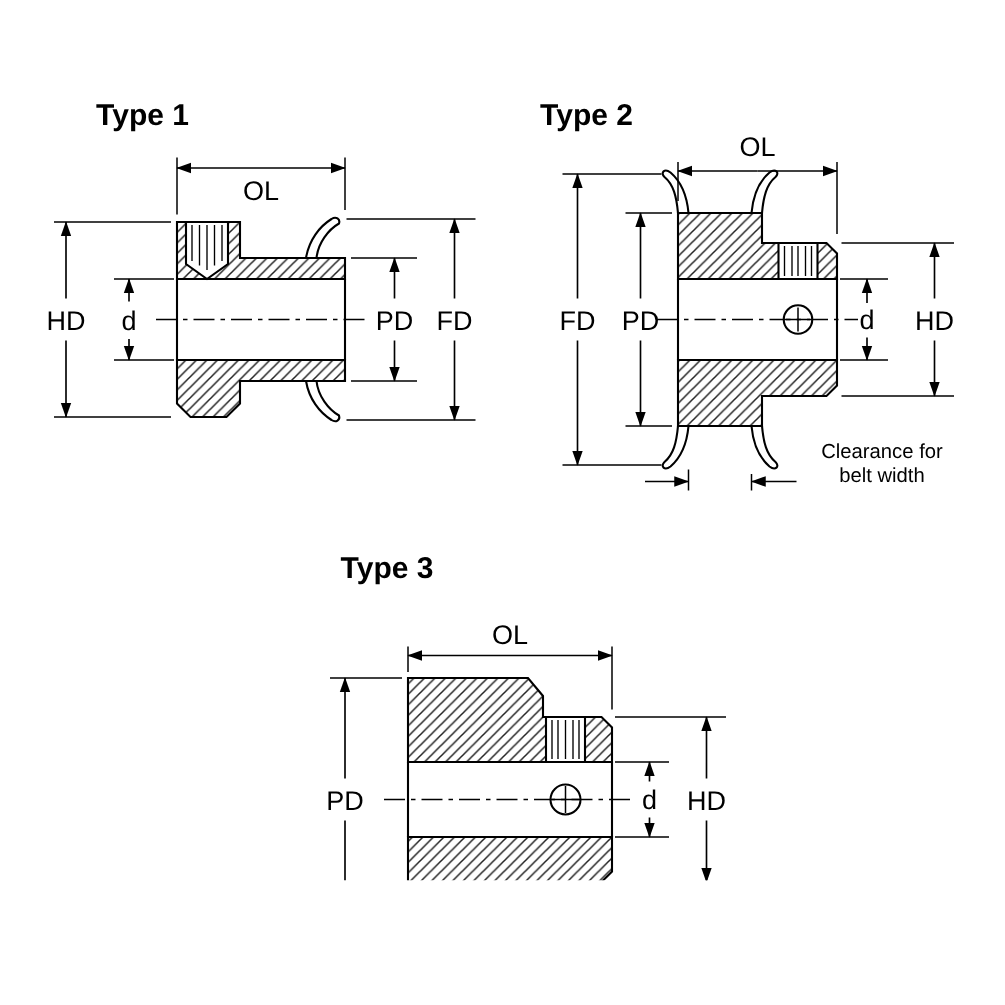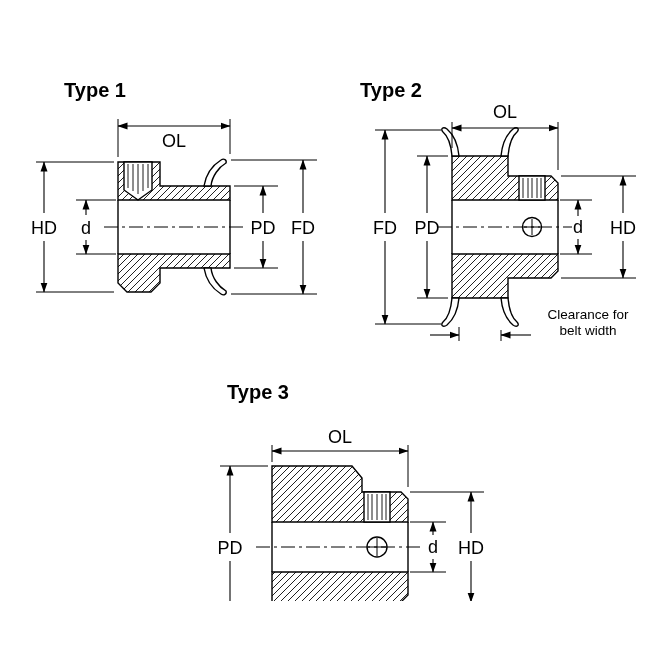--- a/index.html
+++ b/index.html
@@ -1,16 +1,16 @@
 <!DOCTYPE html>
 <html><head>
 <meta charset="utf-8">
 <style>
   html,body{margin:0;padding:0;background:#ffffff;}
-  .stage{position:relative;width:670px;height:587px;background:#ffffff;overflow:hidden;margin-top:14px;}
+  .stage{position:relative;width:670px;height:587px;background:#ffffff;overflow:hidden;}
   svg{display:block;}
   svg text{font-family:"Liberation Sans","DejaVu Sans",sans-serif;fill:#000;}
   .title{font-size:20px;font-weight:bold;text-anchor:middle;}
   .dim{font-size:18px;text-anchor:middle;}
   .note{font-size:13.5px;text-anchor:middle;}
   .outline{stroke:#000;stroke-width:1.4;}
   .fill-hatch{fill:url(#hatch);}
   .fill-white{fill:#ffffff;}
   .thin{stroke:#000;stroke-width:0.9;fill:none;}
   .ext{stroke:#000;stroke-width:1;fill:none;}

